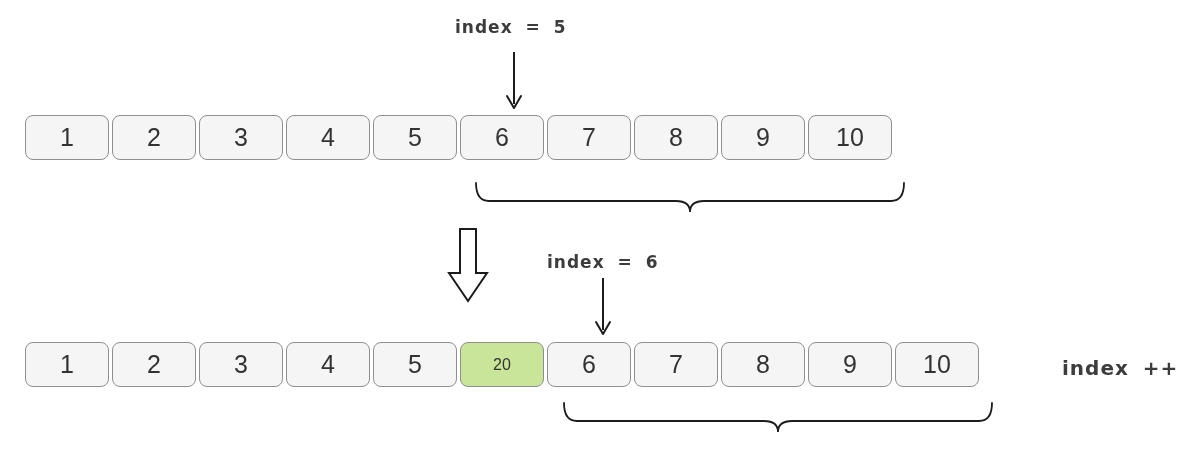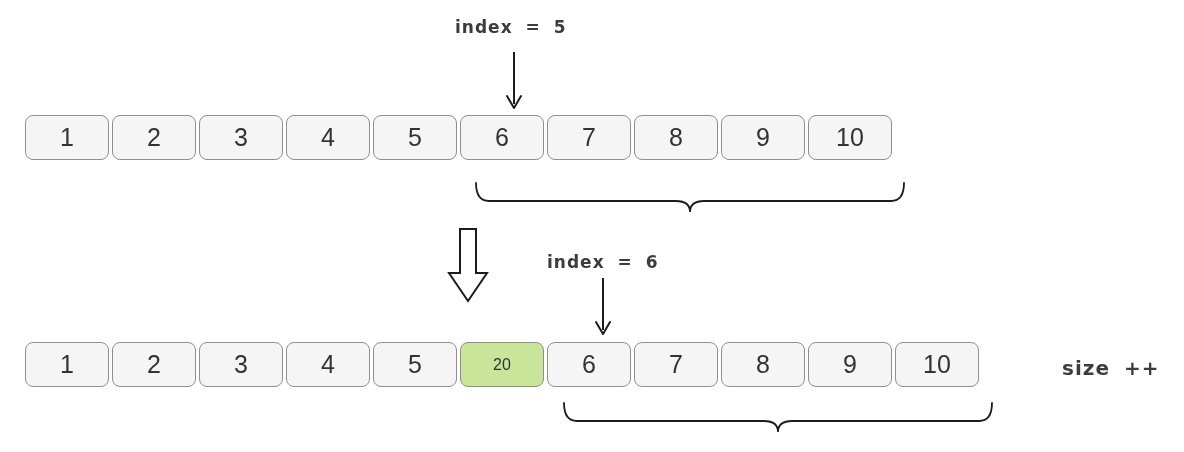--- a/index.html
+++ b/index.html
@@ -109,19 +109,19 @@
       <div class="cell">4</div>
       <div class="cell">5</div>
       <div class="cell cell-highlight">20</div>
       <div class="cell">6</div>
       <div class="cell">7</div>
       <div class="cell">8</div>
       <div class="cell">9</div>
       <div class="cell">10</div>
     </div>
 
-  <div class="label lbl-size">size ++</div>
+  <div class="label lbl-size">index ++</div>
 
   <svg class="abs" style="left:563px; top:401px;" width="430" height="34" viewBox="0 0 430 34">
     <path d="M1 2 Q1 20 14 20 L201 20 Q215 20 215 31 Q215 20 229 20 L416 20 Q429 20 429 2" fill="none" stroke="var(--line)" stroke-width="1.8" stroke-linecap="round"></path>
   </svg>
 
 </div>
 
 </body></html>

